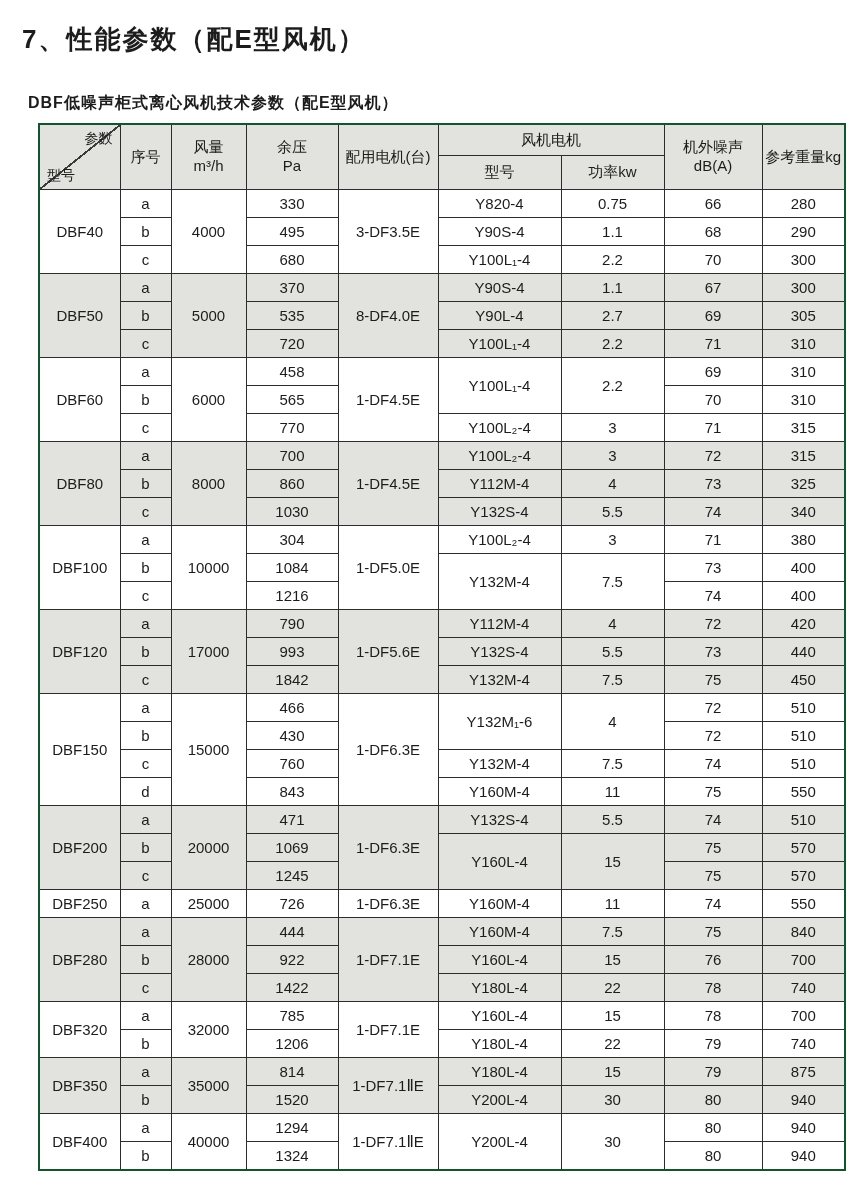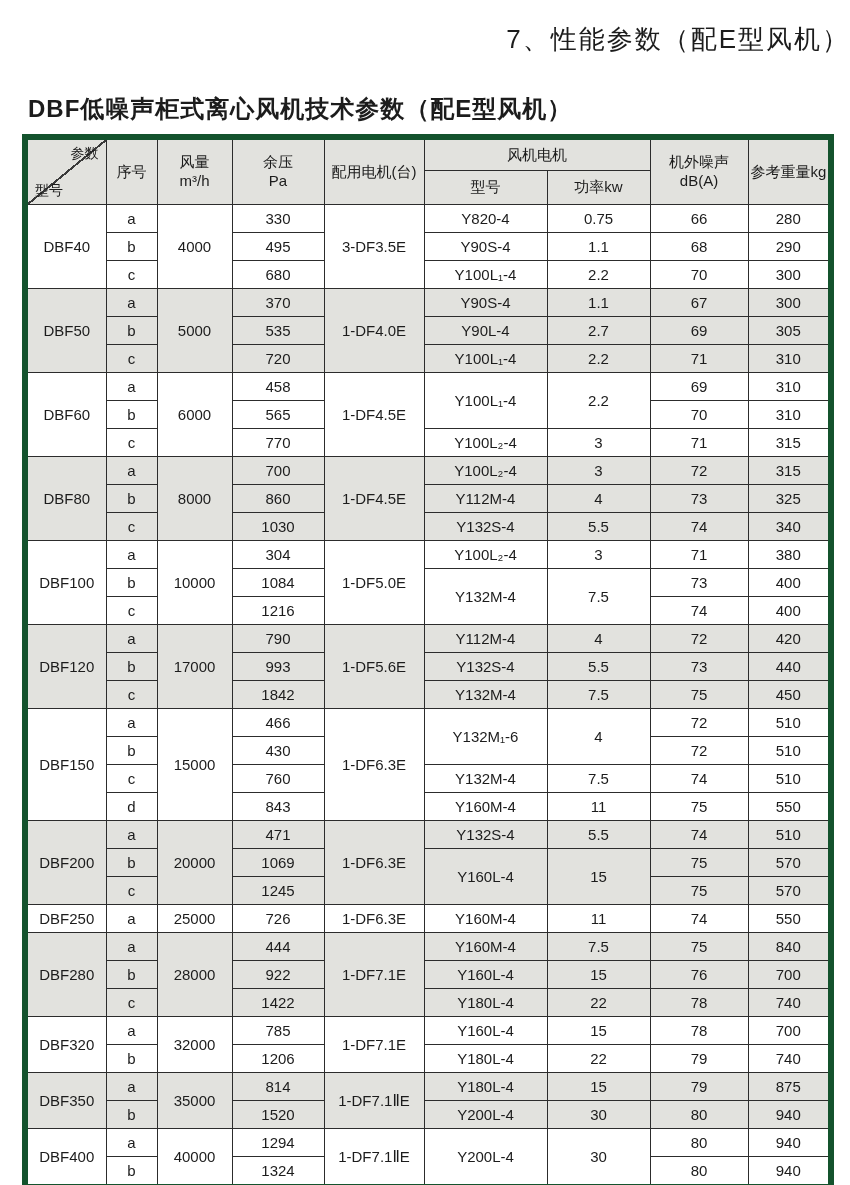--- a/index.html
+++ b/index.html
@@ -13,36 +13,35 @@
   }
   .page {
     position: relative;
     width: 850px;
     height: 1185px;
     overflow: hidden;
   }
   .page-title {
     margin: 22px 0 0 22px;
     font-size: 26px;
-    font-weight: 400;
+    font-weight: 700;
     letter-spacing: 2px;
-    text-align: right;
   }
   .table-title {
     margin: 36px 0 9px 28px;
-    font-size: 24px;
+    font-size: 16px;
     font-weight: 700;
     letter-spacing: 1px;
   }
   table.spec {
     border-collapse: collapse;
     table-layout: fixed;
-    margin-left: 22px;
+    margin-left: 38px;
     width: 806px;
-    border: 6px solid #14532d;
+    border: 2px solid #14532d;
   }
   table.spec th, table.spec td {
     border: 1px solid #2c2c2c;
     text-align: center;
     vertical-align: middle;
     font-size: 15px;
     font-weight: 400;
     padding: 0 2px;
     overflow: hidden;
     white-space: nowrap;
@@ -142,21 +141,21 @@
           <td>Y100L₁-4</td>
           <td>2.2</td>
           <td>70</td>
           <td>300</td>
         </tr>
         <tr class="shaded">
           <td rowspan="3">DBF50</td>
           <td>a</td>
           <td rowspan="3">5000</td>
           <td>370</td>
-          <td rowspan="3">1-DF4.0E</td>
+          <td rowspan="3">8-DF4.0E</td>
           <td>Y90S-4</td>
           <td>1.1</td>
           <td>67</td>
           <td>300</td>
         </tr>
         <tr class="shaded">
           <td>b</td>
           <td>535</td>
           <td>Y90L-4</td>
           <td>2.7</td>

